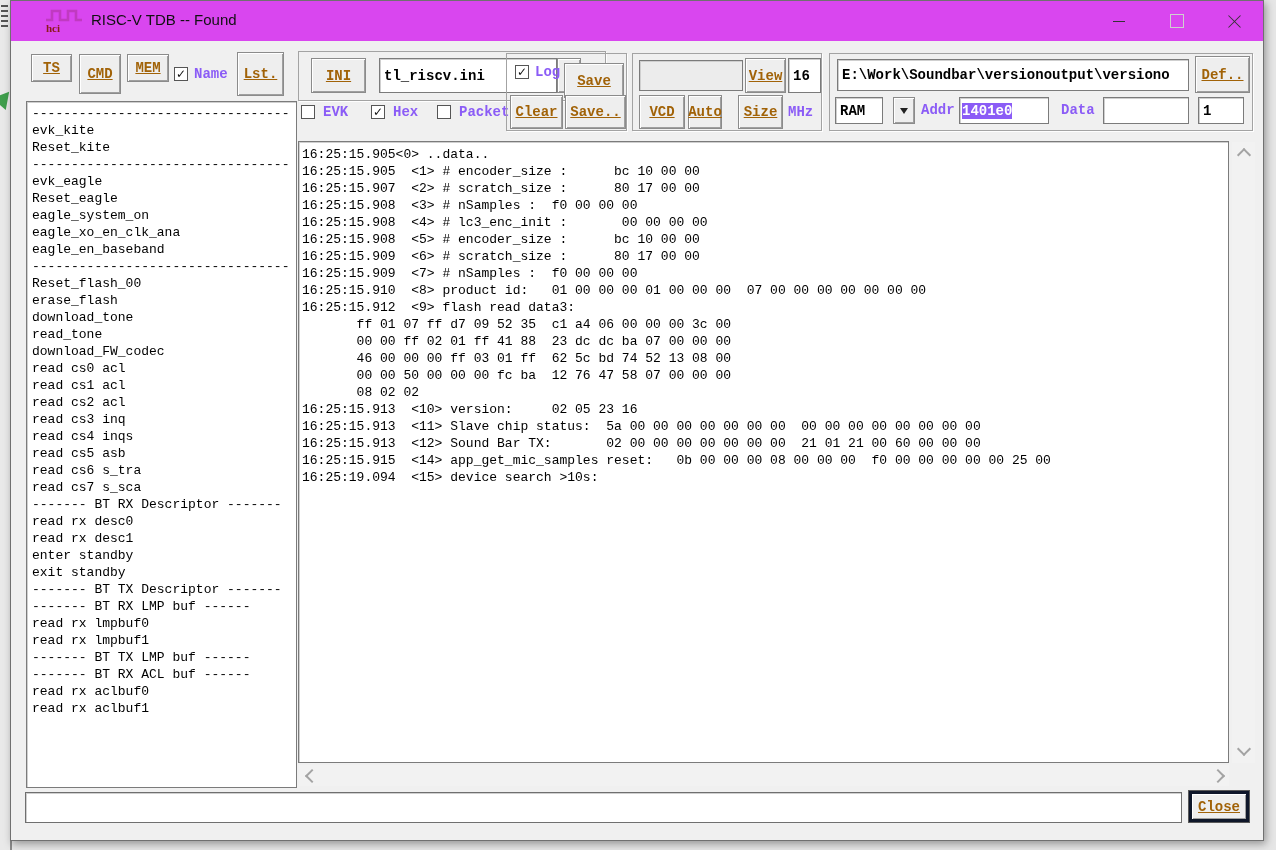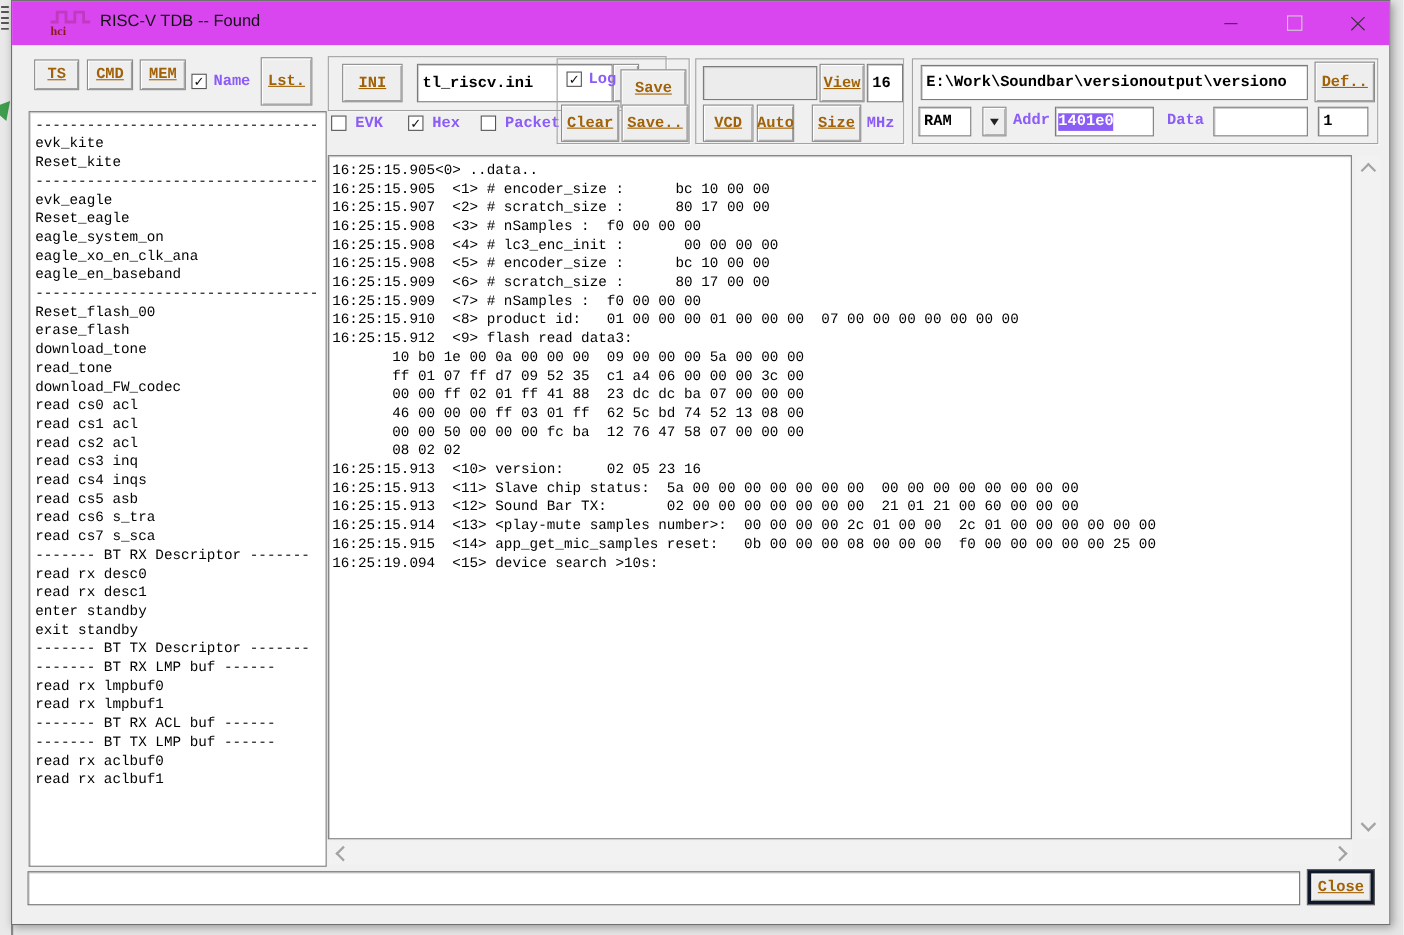--- a/index.html
+++ b/index.html
@@ -87,21 +87,21 @@
     <div class="cap-btn" style="left:1143px">
         <div class="max-glyph"></div>
       </div>
     <div class="cap-btn" style="left:1200px">
       <div class="x1"></div>
         <div class="x2"></div>
     </div>
   </div>
 
   <div class="btn" style="left:20px;top:53px;width:41px;height:28px">TS</div>
-  <div class="btn" style="left:68px;top:53px;width:42px;height:28px">CMD</div>
+  <div class="btn" style="left:68px;top:53px;width:42px;height:40px">CMD</div>
   <div class="btn" style="left:116px;top:53px;width:42px;height:28px">MEM</div>
   <div class="cb" style="left:163px;top:66px">✓</div>
   <div class="lbl" style="left:183px;top:65px">Name</div>
   <div class="btn" style="left:226px;top:51px;width:47px;height:44px">Lst.</div>
 
   <div class="groupbox" style="left:287px;top:50px;width:308px;height:50px"></div>
   <div class="btn" style="left:300px;top:57px;width:55px;height:35px">INI</div>
   <div class="sunken" style="left:368px;top:57px;width:178px;height:35px">tl_riscv.ini</div>
   <div class="btn" style="left:546px;top:57px;width:24px;height:35px">
       <div class="tri"></div>
@@ -169,47 +169,45 @@
       <div class="list-item">read cs7 s_sca</div>
       <div class="list-item">------- BT RX Descriptor -------</div>
       <div class="list-item">read rx desc0</div>
       <div class="list-item">read rx desc1</div>
       <div class="list-item">enter standby</div>
       <div class="list-item">exit standby</div>
       <div class="list-item">------- BT TX Descriptor -------</div>
       <div class="list-item">------- BT RX LMP buf ------</div>
       <div class="list-item">read rx lmpbuf0</div>
       <div class="list-item">read rx lmpbuf1</div>
+      <div class="list-item">------- BT TX LMP buf ------</div>
       <div class="list-item">------- BT RX ACL buf ------</div>
-      <div class="list-item">------- BT TX LMP buf ------</div>
       <div class="list-item">read rx aclbuf0</div>
       <div class="list-item">read rx aclbuf1</div>
     </div>
 
   <div class="logpanel">
       <div class="log-line">16:25:15.905&lt;0&gt; ..data..</div>
       <div class="log-line">16:25:15.905  &lt;1&gt; # encoder_size :      bc 10 00 00</div>
       <div class="log-line">16:25:15.907  &lt;2&gt; # scratch_size :      80 17 00 00</div>
       <div class="log-line">16:25:15.908  &lt;3&gt; # nSamples :  f0 00 00 00</div>
       <div class="log-line">16:25:15.908  &lt;4&gt; # lc3_enc_init :       00 00 00 00</div>
       <div class="log-line">16:25:15.908  &lt;5&gt; # encoder_size :      bc 10 00 00</div>
       <div class="log-line">16:25:15.909  &lt;6&gt; # scratch_size :      80 17 00 00</div>
       <div class="log-line">16:25:15.909  &lt;7&gt; # nSamples :  f0 00 00 00</div>
       <div class="log-line">16:25:15.910  &lt;8&gt; product id:   01 00 00 00 01 00 00 00  07 00 00 00 00 00 00 00</div>
       <div class="log-line">16:25:15.912  &lt;9&gt; flash read data3:</div>
-      <div class="log-line">       10 b0 1e 00 0a 00 00 00  09 00 00 00 5a 00 00 00</div>
       <div class="log-line">       ff 01 07 ff d7 09 52 35  c1 a4 06 00 00 00 3c 00</div>
       <div class="log-line">       00 00 ff 02 01 ff 41 88  23 dc dc ba 07 00 00 00</div>
       <div class="log-line">       46 00 00 00 ff 03 01 ff  62 5c bd 74 52 13 08 00</div>
       <div class="log-line">       00 00 50 00 00 00 fc ba  12 76 47 58 07 00 00 00</div>
       <div class="log-line">       08 02 02</div>
       <div class="log-line">16:25:15.913  &lt;10&gt; version:     02 05 23 16</div>
       <div class="log-line">16:25:15.913  &lt;11&gt; Slave chip status:  5a 00 00 00 00 00 00 00  00 00 00 00 00 00 00 00</div>
       <div class="log-line">16:25:15.913  &lt;12&gt; Sound Bar TX:       02 00 00 00 00 00 00 00  21 01 21 00 60 00 00 00</div>
-      <div class="log-line">16:25:15.914  &lt;13&gt; &lt;play-mute samples number&gt;:  00 00 00 00 2c 01 00 00  2c 01 00 00 00 00 00 00</div>
       <div class="log-line">16:25:15.915  &lt;14&gt; app_get_mic_samples reset:   0b 00 00 00 08 00 00 00  f0 00 00 00 00 00 25 00</div>
       <div class="log-line">16:25:19.094  &lt;15&gt; device search &gt;10s:</div>
     </div>
 
   <div class="vscroll">
     <div class="chev up" style="left:7px;top:8px"></div>
     <div class="chev down" style="left:7px;top:602px"></div>
   </div>
   <div class="hscroll">
     <div class="chev left" style="left:8px;top:6px"></div>

